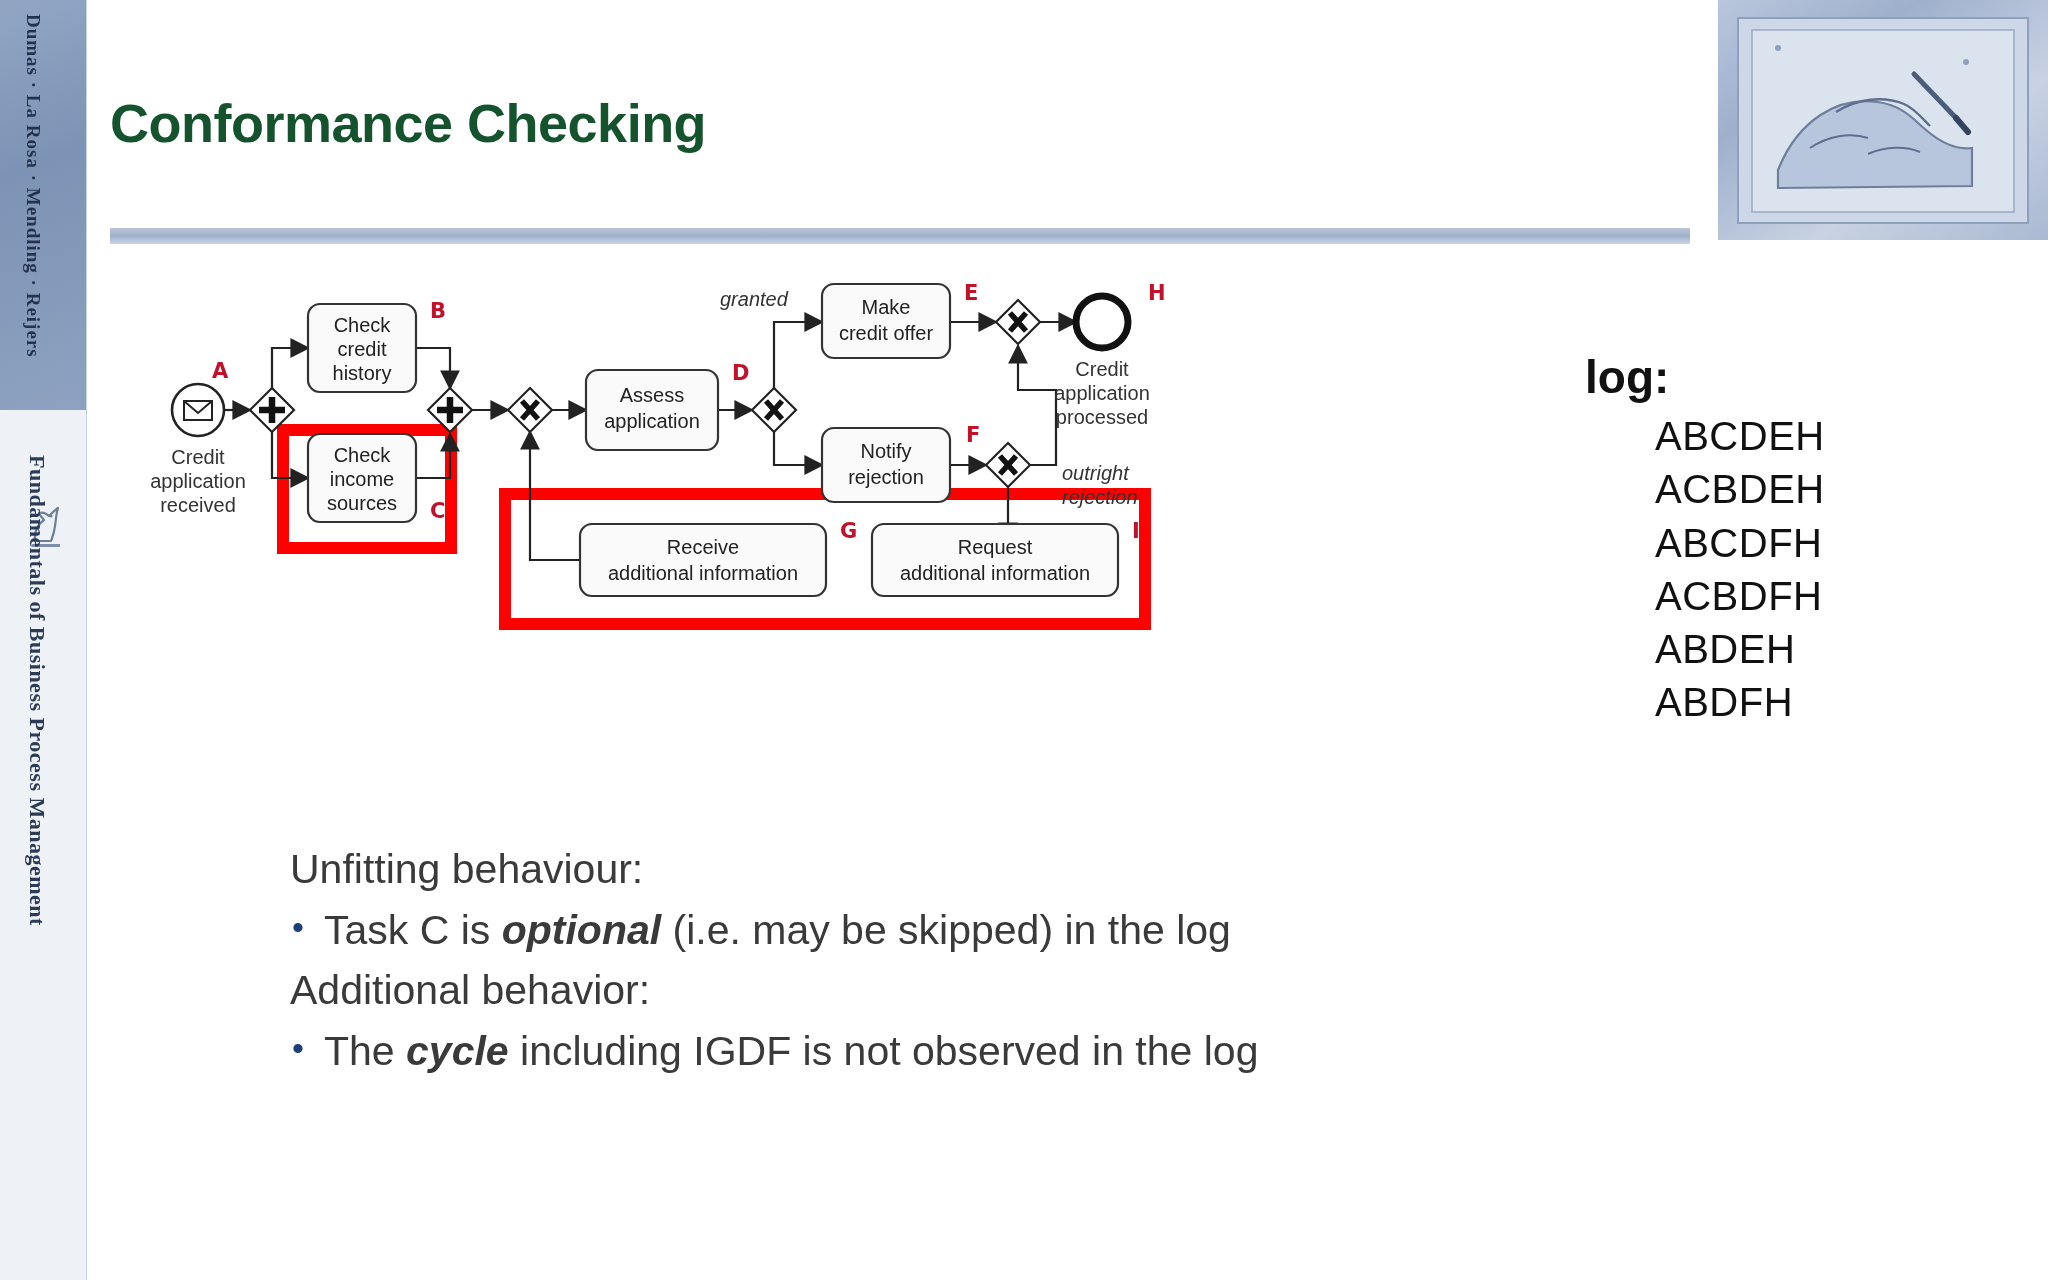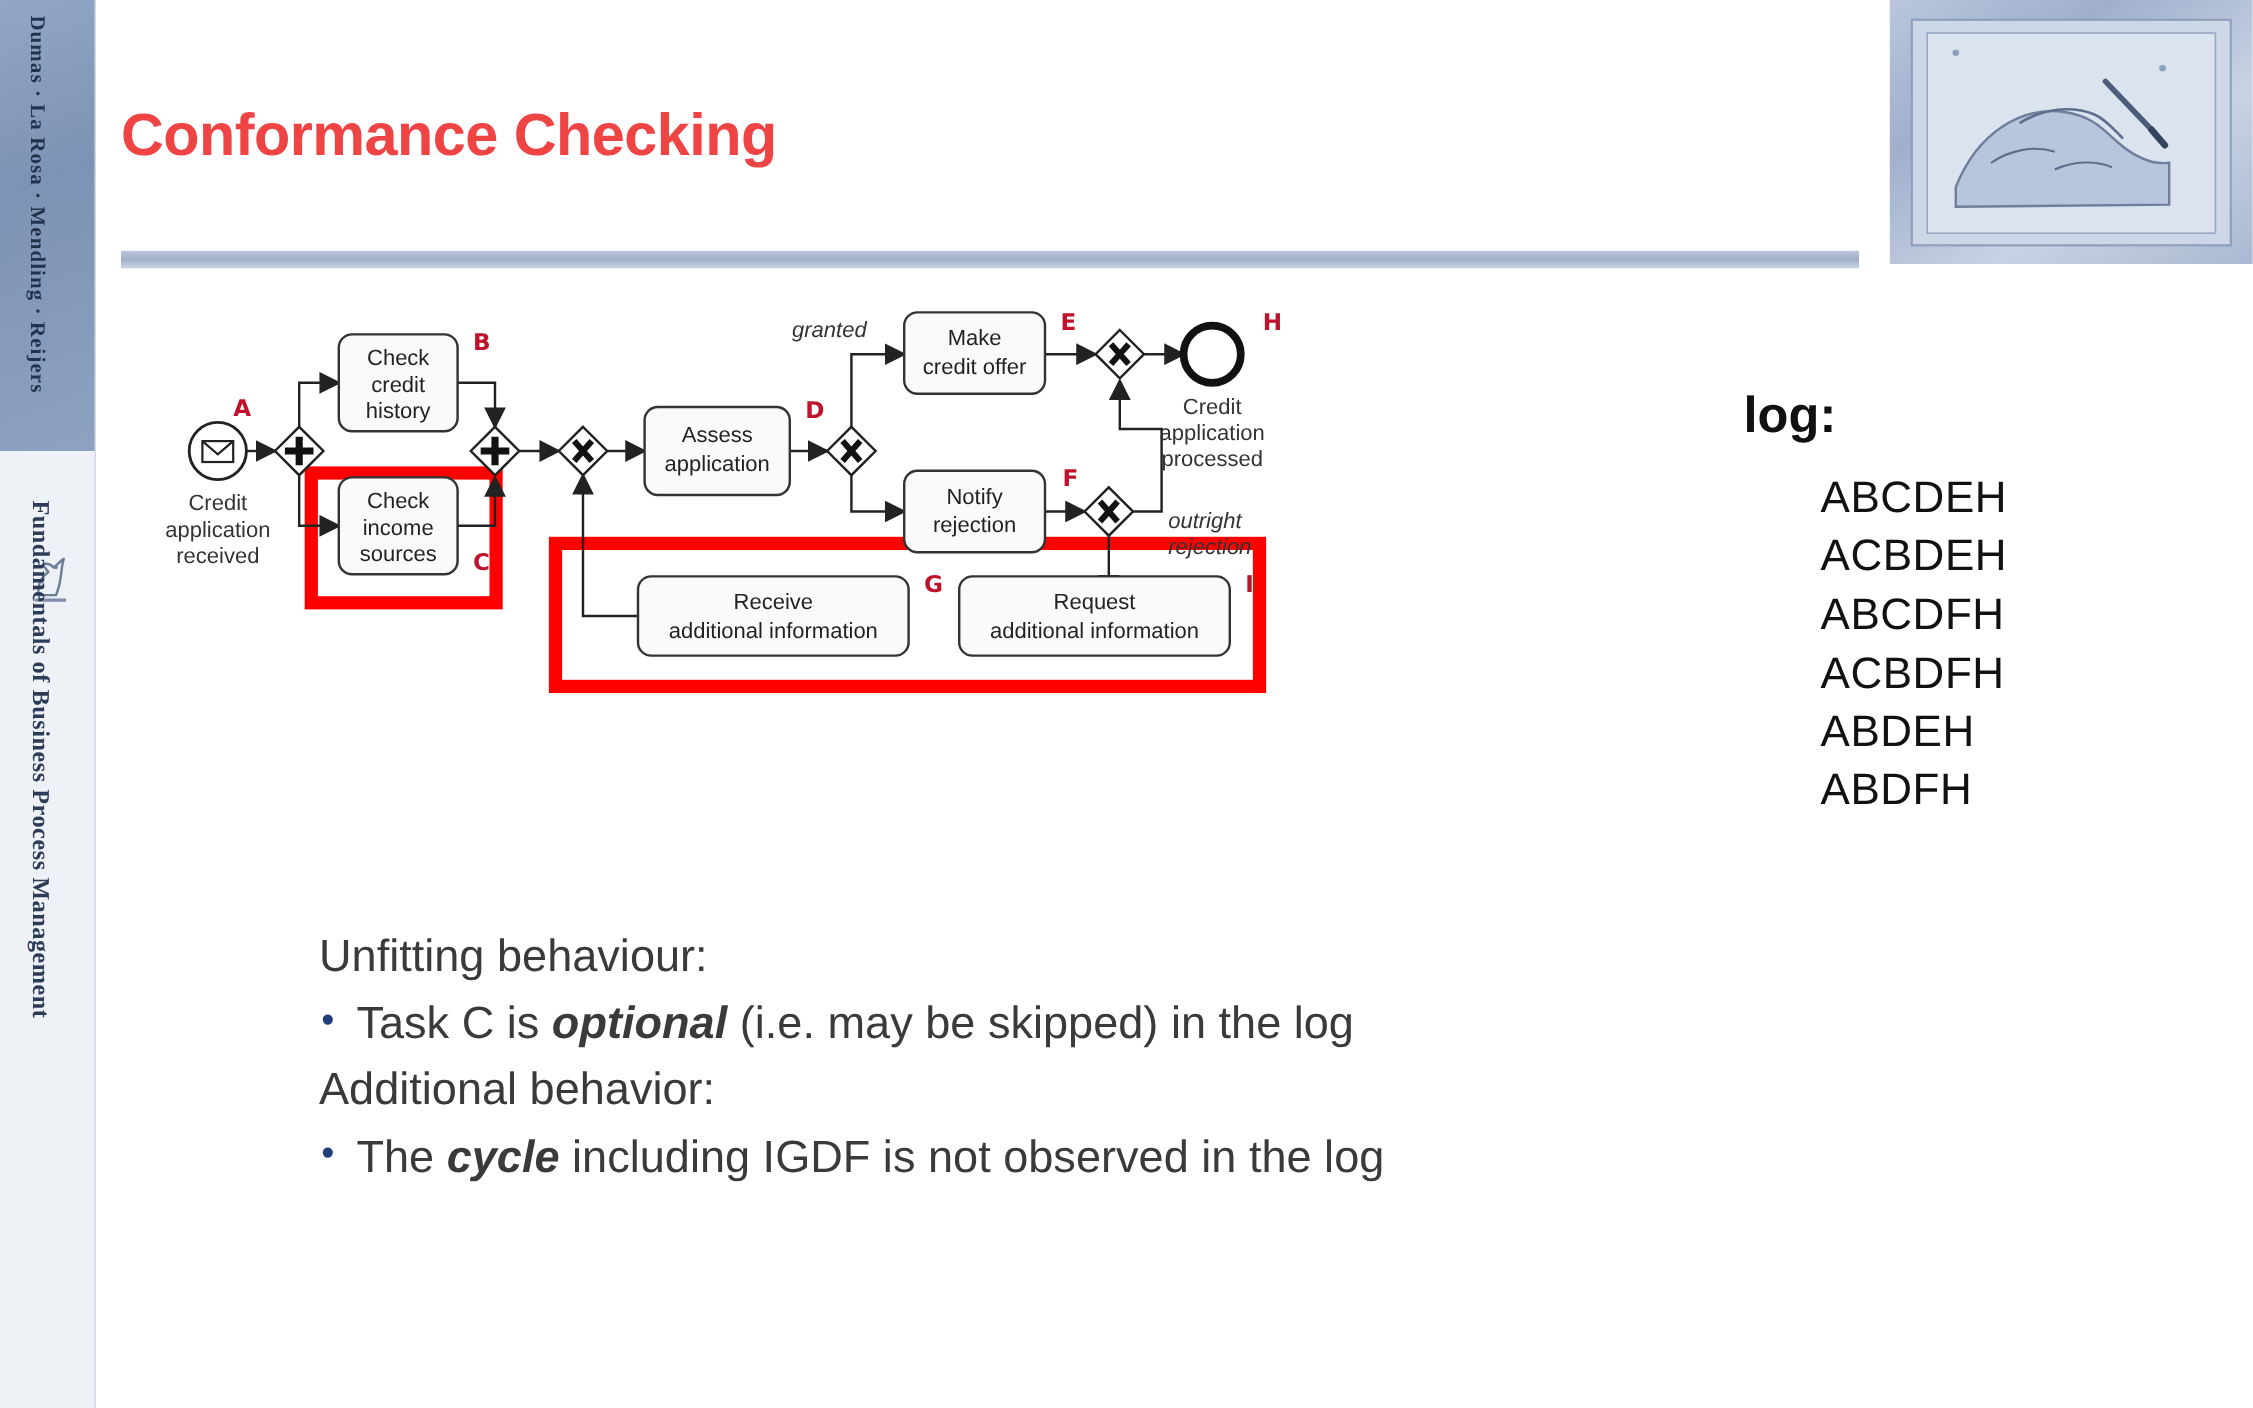--- a/index.html
+++ b/index.html
@@ -46,21 +46,21 @@
   }
   #knight-icon{
     position:absolute;left:20px;top:500px;width:46px;height:52px;
   }
 
   
   #title-bar{
     position:absolute;left:110px;top:78px;width:1580px;height:90px;
   }
   #page-title{
-    font-size:54px;font-weight:700;color:#ef4444;letter-spacing:-0.5px;
+    font-size:54px;font-weight:700;color:#14532d;letter-spacing:-0.5px;
     line-height:90px;
   }
   #title-rule{
     position:absolute;left:110px;top:228px;width:1580px;height:16px;
     background:linear-gradient(180deg,#aebcd3 0%,#8fa2c1 50%,#c2cde0 100%);
     opacity:.85;
   }
   #corner-image{
     position:absolute;right:0;top:0;width:330px;height:240px;
     background:linear-gradient(145deg,#b9c6dc 0%,#9fb0cd 30%,#c8d2e3 65%,#aab9d2 100%);
@@ -69,21 +69,21 @@
   #corner-image svg{position:absolute;left:0;top:0;}
 
   
   #event-log{
     position:absolute;left:1585px;top:350px;width:420px;
   }
   #event-log-heading{
     font-size:46px;font-weight:700;color:#111;line-height:1.18;
   }
   #event-log-list{
-    margin-top:22px;padding-left:70px;
+    margin-top:6px;padding-left:70px;
   }
   .log-trace{
     font-size:40px;color:#111;line-height:1.33;letter-spacing:0.5px;
   }
 
   
   #body-text{
     position:absolute;left:290px;top:839px;width:1300px;
     color:#3a3a3a;
   }

